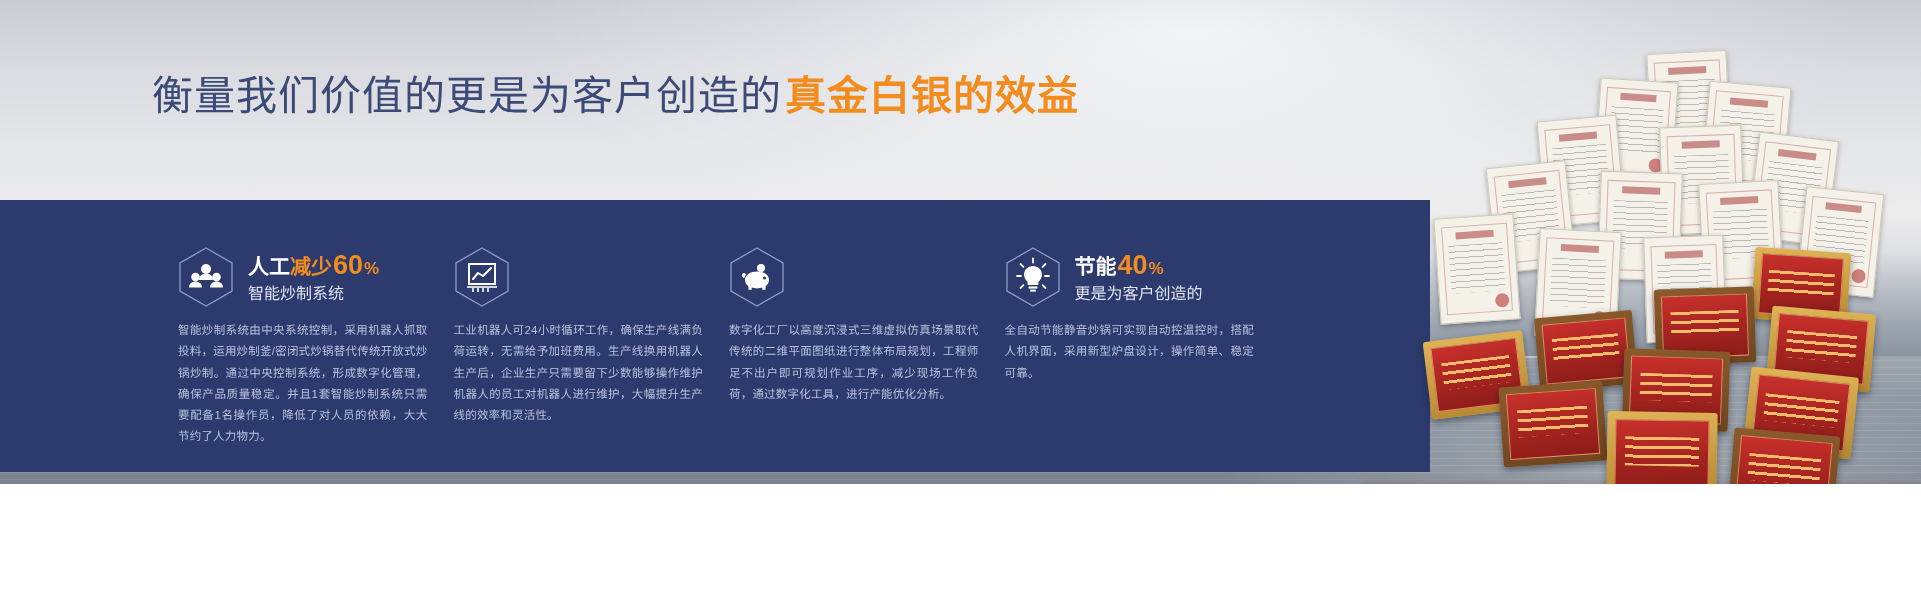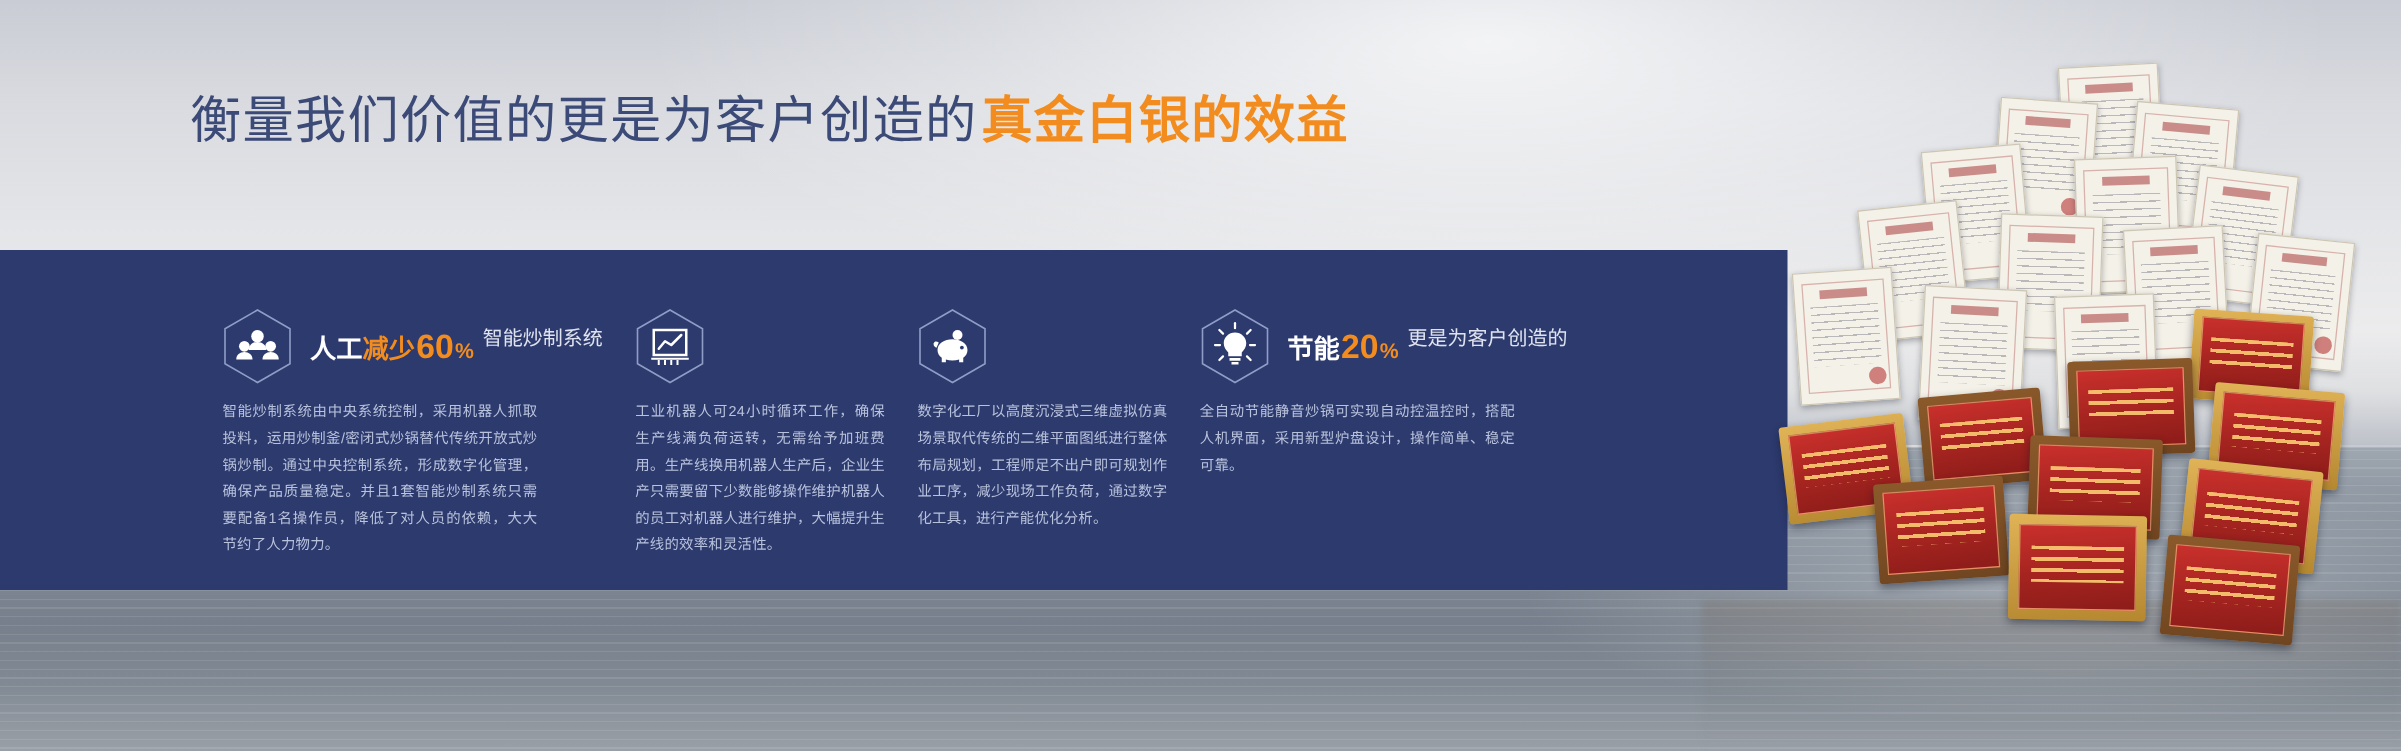--- a/index.html
+++ b/index.html
@@ -7,21 +7,21 @@
     padding: 0;
     background: #fff;
   }
   body {
     font-family: "Liberation Sans", "DejaVu Sans", sans-serif;
   }
 
   .banner {
     position: relative;
     width: 1921px;
-    height: 601px;
+    height: 484px;
     overflow: hidden;
     background: linear-gradient(180deg, #c9ccd4 0%, #d9dbe0 14%, #e4e5e8 30%, #ececed 44%, #dfe0e2 52%, #b9bec6 60%, #9aa3ad 68%, #848e99 76%, #79838e 84%, #8e949b 92%, #a8aeb4 100%);
   }
 
   
   .sky-glow {
     position: absolute;
     left: 0; top: 0;
     width: 100%; height: 330px;
     background: radial-gradient(ellipse 900px 300px at 62% 10%, rgba(255,255,255,0.75) 0%, rgba(255,255,255,0.25) 45%, rgba(255,255,255,0) 75%);
@@ -125,21 +125,21 @@
   }
   .hexicon {
     width: 56px;
     height: 62px;
     flex: 0 0 56px;
     position: relative;
   }
   .hexicon svg { display: block; }
   .card-titles {
     display: flex;
-    flex-direction: row;
+    flex-direction: column;
     gap: 7px;
   }
   .card-title {
     font-size: 21px;
     font-weight: 700;
     color: #ffffff;
     line-height: 1;
     white-space: nowrap;
   }
   .card-title .num {
@@ -343,21 +343,21 @@
                 <line x1="40.5" y1="18" x2="37.6" y2="20.9"></line>
                 <line x1="12" y1="30" x2="16" y2="30"></line>
                 <line x1="44" y1="30" x2="40" y2="30"></line>
                 <line x1="15.5" y1="42" x2="18.4" y2="39.1"></line>
                 <line x1="40.5" y1="42" x2="37.6" y2="39.1"></line>
               </g>
             </svg>
           </div>
           <div class="card-titles">
             <div class="card-title">
-              <span>节能</span><span class="hl"></span><span class="num">20</span><span class="unit">%</span>
+              <span>节能</span><span class="hl"></span><span class="num">40</span><span class="unit">%</span>
             </div>
             <div class="card-sub">更是为客户创造的</div>
           </div>
         </div>
         <div class="card-body">全自动节能静音炒锅可实现自动控温控时，搭配人机界面，采用新型炉盘设计，操作简单、稳定可靠。</div>
       </div>
 
     </div>
   </div>
 

